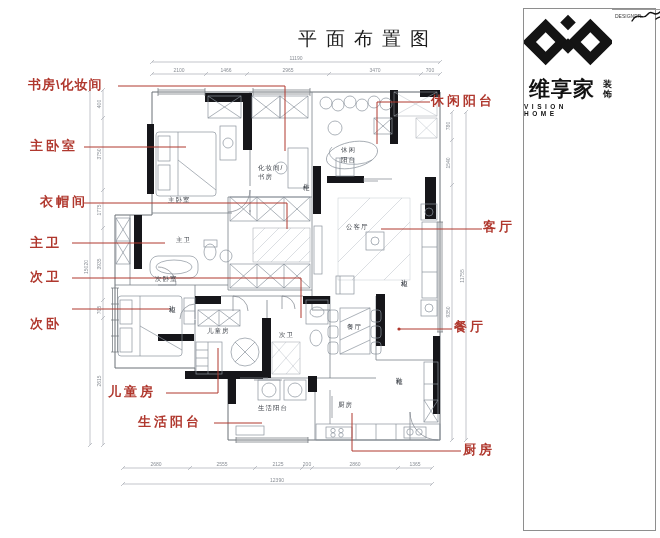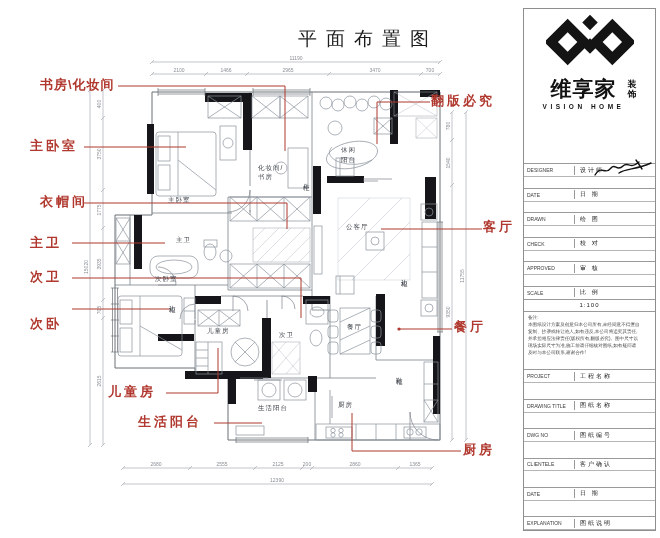--- a/index.html
+++ b/index.html
@@ -4,29 +4,29 @@
 <style>
   html,body{margin:0;padding:0;background:#fff;}
   #stage{position:relative;width:660px;height:538px;background:#fff;overflow:hidden;
          font-family:"Liberation Sans",sans-serif;}
   
   .sheet-title{position:absolute;left:298px;top:14px;font-family:"DejaVu Serif",serif;
     font-size:19px;letter-spacing:9px;color:#1d1d1d;white-space:nowrap;margin-top:12px;}
   
   .ann{position:absolute;color:#b0382e;font-weight:700;font-size:13px;letter-spacing:3px;
        white-space:nowrap;line-height:1;}
-  .ann.tight{letter-spacing:1px;margin-left:12px;}
+  .ann.tight{letter-spacing:1px;}
   
   .ilab{position:absolute;color:#40454c;font-size:6.5px;letter-spacing:1px;
         white-space:nowrap;line-height:1.2;}
   .vlab{position:absolute;color:#40454c;font-size:6.5px;line-height:1.1;
         writing-mode:vertical-rl;text-orientation:upright;letter-spacing:1px;}
   
   .tb{position:absolute;left:523px;top:8px;width:131px;height:521px;background:#fff;
-      border:1px solid #8e8e8e;display:flex;flex-direction:column;}
+      border:1px solid #8e8e8e;display:flex;flex-direction:row;}
   .tb-logo{height:158px;display:flex;flex-direction:column;align-items:center;justify-content:flex-start;}
   .brandrow{display:flex;align-items:flex-start;margin-top:2px;}
   .brand-cn{font-size:21px;font-weight:bold;color:#111;letter-spacing:1px;
             font-family:"DejaVu Sans",sans-serif;line-height:1;}
   .brand-en{font-size:6.5px;font-weight:bold;color:#111;letter-spacing:3.5px;margin-top:3px;}
   .brand-suffix{display:flex;flex-direction:column;font-size:9px;font-weight:bold;color:#111;
             margin-left:3px;line-height:1.15;}
   .tr{display:flex;align-items:center;border-top:1px solid #9a9a9a;height:12px;position:relative;}
   .tr .en{width:47px;font-size:5px;color:#3c3c3c;padding-left:3px;overflow:hidden;white-space:nowrap;}
   .tr .cn{flex:1;font-size:6px;color:#222;border-left:1px solid #9a9a9a;padding-left:5px;
@@ -283,21 +283,21 @@
   </svg>
 
   <div class="ann tight" style="left:28px;top:78px">书房\化妆间</div>
   <div class="ann" style="left:30px;top:139px">主卧室</div>
   <div class="ann" style="left:40px;top:195px">衣帽间</div>
   <div class="ann" style="left:30px;top:236px">主卫</div>
   <div class="ann" style="left:30px;top:270px">次卫</div>
   <div class="ann" style="left:30px;top:317px">次卧</div>
   <div class="ann" style="left:108px;top:385px">儿童房</div>
   <div class="ann" style="left:138px;top:415px">生活阳台</div>
-  <div class="ann" style="left:431px;top:94px">翻版必究</div>
+  <div class="ann" style="left:431px;top:94px">休闲阳台</div>
   <div class="ann" style="left:483px;top:220px">客厅</div>
   <div class="ann" style="left:454px;top:320px">餐厅</div>
   <div class="ann" style="left:463px;top:443px">厨房</div>
 
   <div class="ilab" style="left:168px;top:196px">主卧室</div>
   <div class="ilab" style="left:258px;top:164px">化妆间/</div>
   <div class="ilab" style="left:258px;top:173px">书房</div>
   <div class="vlab" style="left:303px;top:178px">斗柜</div>
   <div class="ilab" style="left:341px;top:146px">休闲</div>
   <div class="ilab" style="left:341px;top:156px">阳台</div>

